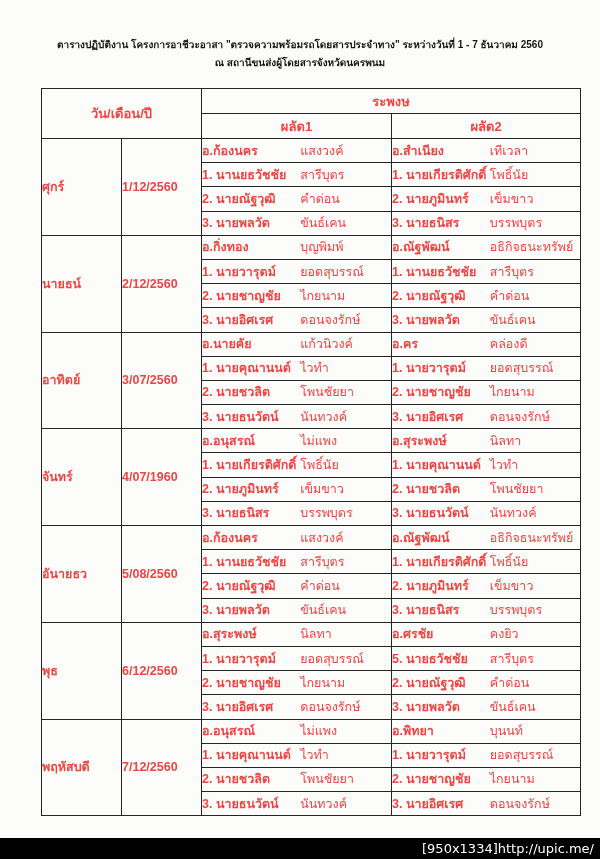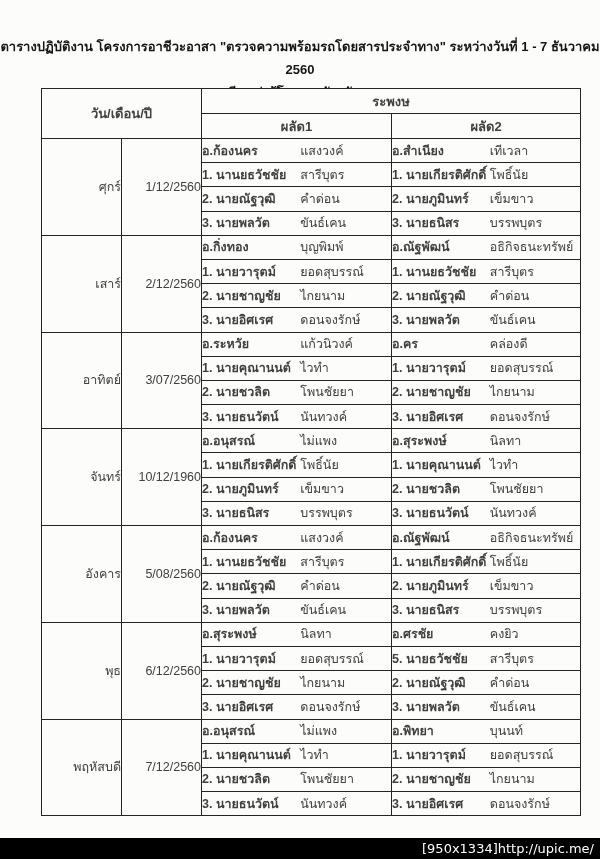--- a/index.html
+++ b/index.html
@@ -11,53 +11,54 @@
     background: #fcfcfa;
     font-family: "Liberation Sans", sans-serif;
     color: #1b1b1b;
     overflow: hidden;
     box-sizing: border-box;
   }
   .title-block { padding-top: 36px; }
   .title-line {
     text-align: center;
     font-weight: bold;
-    font-size: 13px;
+    font-size: 10px;
     line-height: 1.75;
     color: #151515;
   }
   table.schedule {
     position: absolute;
     left: 41px;
     top: 88px;
     width: 539px;
     border-collapse: collapse;
     table-layout: fixed;
     font-size: 12.5px;
-    color: #404040;
+    color: #ef4444;
   }
   table.schedule col.c-day  { width: 80px; }
   table.schedule col.c-date { width: 80px; }
   table.schedule col.c-s1   { width: 190px; }
   table.schedule col.c-s2   { width: 189px; }
   table.schedule th, table.schedule td {
     border: 1.4px solid #242424;
     padding: 0;
   }
   table.schedule thead th {
     font-weight: bold;
     text-align: center;
     height: 24px;
     font-size: 13px;
     background: #fcfcfa;
   }
   td.day-cell, td.date-cell {
-    text-align: right;
+    text-align: left;
     vertical-align: middle;
     background: #fcfcfa;
+    font-weight: bold;
   }
   td.person-cell {
     height: 23.2px;
     vertical-align: middle;
     padding-left: 5px;
     padding-right: 2px;
     white-space: nowrap;
     overflow: hidden;
   }
   td.person-cell .pname {
@@ -124,75 +125,75 @@
         </tr>
         <tr>
           <td class="person-cell"><span class="pname">2. นายณัฐวุฒิ</span><span class="psurname">คำด่อน</span></td>
           <td class="person-cell"><span class="pname">2. นายภูมินทร์</span><span class="psurname">เข็มขาว</span></td>
         </tr>
         <tr>
           <td class="person-cell"><span class="pname">3. นายพลวัต</span><span class="psurname">ขันธ์เคน</span></td>
           <td class="person-cell"><span class="pname">3. นายธนิสร</span><span class="psurname">บรรพบุตร</span></td>
         </tr>
         <tr>
-          <td rowspan="4" class="day-cell">เสาร์</td>
+          <td rowspan="4" class="day-cell">นายธน์</td>
           <td rowspan="4" class="date-cell">2/12/2560</td>
           <td class="person-cell"><span class="pname">อ.กิ่งทอง</span><span class="psurname">บุญพิมพ์</span></td>
           <td class="person-cell"><span class="pname">อ.ณัฐพัฒน์</span><span class="psurname">อธิกิจธนะทรัพย์</span></td>
         </tr>
         <tr>
           <td class="person-cell"><span class="pname">1. นายวารุตม์</span><span class="psurname">ยอดสุบรรณ์</span></td>
           <td class="person-cell"><span class="pname">1. นานยธวัชชัย</span><span class="psurname">สารีบุตร</span></td>
         </tr>
         <tr>
           <td class="person-cell"><span class="pname">2. นายชาญชัย</span><span class="psurname">ไกยนาม</span></td>
           <td class="person-cell"><span class="pname">2. นายณัฐวุฒิ</span><span class="psurname">คำด่อน</span></td>
         </tr>
         <tr>
           <td class="person-cell"><span class="pname">3. นายอิศเรศ</span><span class="psurname">ดอนจงรักษ์</span></td>
           <td class="person-cell"><span class="pname">3. นายพลวัต</span><span class="psurname">ขันธ์เคน</span></td>
         </tr>
         <tr>
           <td rowspan="4" class="day-cell">อาทิตย์</td>
           <td rowspan="4" class="date-cell">3/07/2560</td>
-          <td class="person-cell"><span class="pname">อ.ระหวัย</span><span class="psurname">แก้วนิวงค์</span></td>
+          <td class="person-cell"><span class="pname">อ.นายคัย</span><span class="psurname">แก้วนิวงค์</span></td>
           <td class="person-cell"><span class="pname">อ.คร</span><span class="psurname">คล่องดี</span></td>
         </tr>
         <tr>
           <td class="person-cell"><span class="pname">1. นายคุณานนต์</span><span class="psurname">ไวทำ</span></td>
           <td class="person-cell"><span class="pname">1. นายวารุตม์</span><span class="psurname">ยอดสุบรรณ์</span></td>
         </tr>
         <tr>
           <td class="person-cell"><span class="pname">2. นายชวลิต</span><span class="psurname">โพนชัยยา</span></td>
           <td class="person-cell"><span class="pname">2. นายชาญชัย</span><span class="psurname">ไกยนาม</span></td>
         </tr>
         <tr>
           <td class="person-cell"><span class="pname">3. นายธนวัตน์</span><span class="psurname">นันทวงค์</span></td>
           <td class="person-cell"><span class="pname">3. นายอิศเรศ</span><span class="psurname">ดอนจงรักษ์</span></td>
         </tr>
         <tr>
           <td rowspan="4" class="day-cell">จันทร์</td>
-          <td rowspan="4" class="date-cell">10/12/1960</td>
+          <td rowspan="4" class="date-cell">4/07/1960</td>
           <td class="person-cell"><span class="pname">อ.อนุสรณ์</span><span class="psurname">ไม่แพง</span></td>
           <td class="person-cell"><span class="pname">อ.สุระพงษ์</span><span class="psurname">นิลทา</span></td>
         </tr>
         <tr>
           <td class="person-cell"><span class="pname">1. นายเกียรติศักดิ์</span><span class="psurname">โพธิ์นัย</span></td>
           <td class="person-cell"><span class="pname">1. นายคุณานนต์</span><span class="psurname">ไวทำ</span></td>
         </tr>
         <tr>
           <td class="person-cell"><span class="pname">2. นายภูมินทร์</span><span class="psurname">เข็มขาว</span></td>
           <td class="person-cell"><span class="pname">2. นายชวลิต</span><span class="psurname">โพนชัยยา</span></td>
         </tr>
         <tr>
           <td class="person-cell"><span class="pname">3. นายธนิสร</span><span class="psurname">บรรพบุตร</span></td>
           <td class="person-cell"><span class="pname">3. นายธนวัตน์</span><span class="psurname">นันทวงค์</span></td>
         </tr>
         <tr>
-          <td rowspan="4" class="day-cell">อังคาร</td>
+          <td rowspan="4" class="day-cell">อันายธว</td>
           <td rowspan="4" class="date-cell">5/08/2560</td>
           <td class="person-cell"><span class="pname">อ.ก้องนคร</span><span class="psurname">แสงวงค์</span></td>
           <td class="person-cell"><span class="pname">อ.ณัฐพัฒน์</span><span class="psurname">อธิกิจธนะทรัพย์</span></td>
         </tr>
         <tr>
           <td class="person-cell"><span class="pname">1. นานยธวัชชัย</span><span class="psurname">สารีบุตร</span></td>
           <td class="person-cell"><span class="pname">1. นายเกียรติศักดิ์</span><span class="psurname">โพธิ์นัย</span></td>
         </tr>
         <tr>
           <td class="person-cell"><span class="pname">2. นายณัฐวุฒิ</span><span class="psurname">คำด่อน</span></td>

